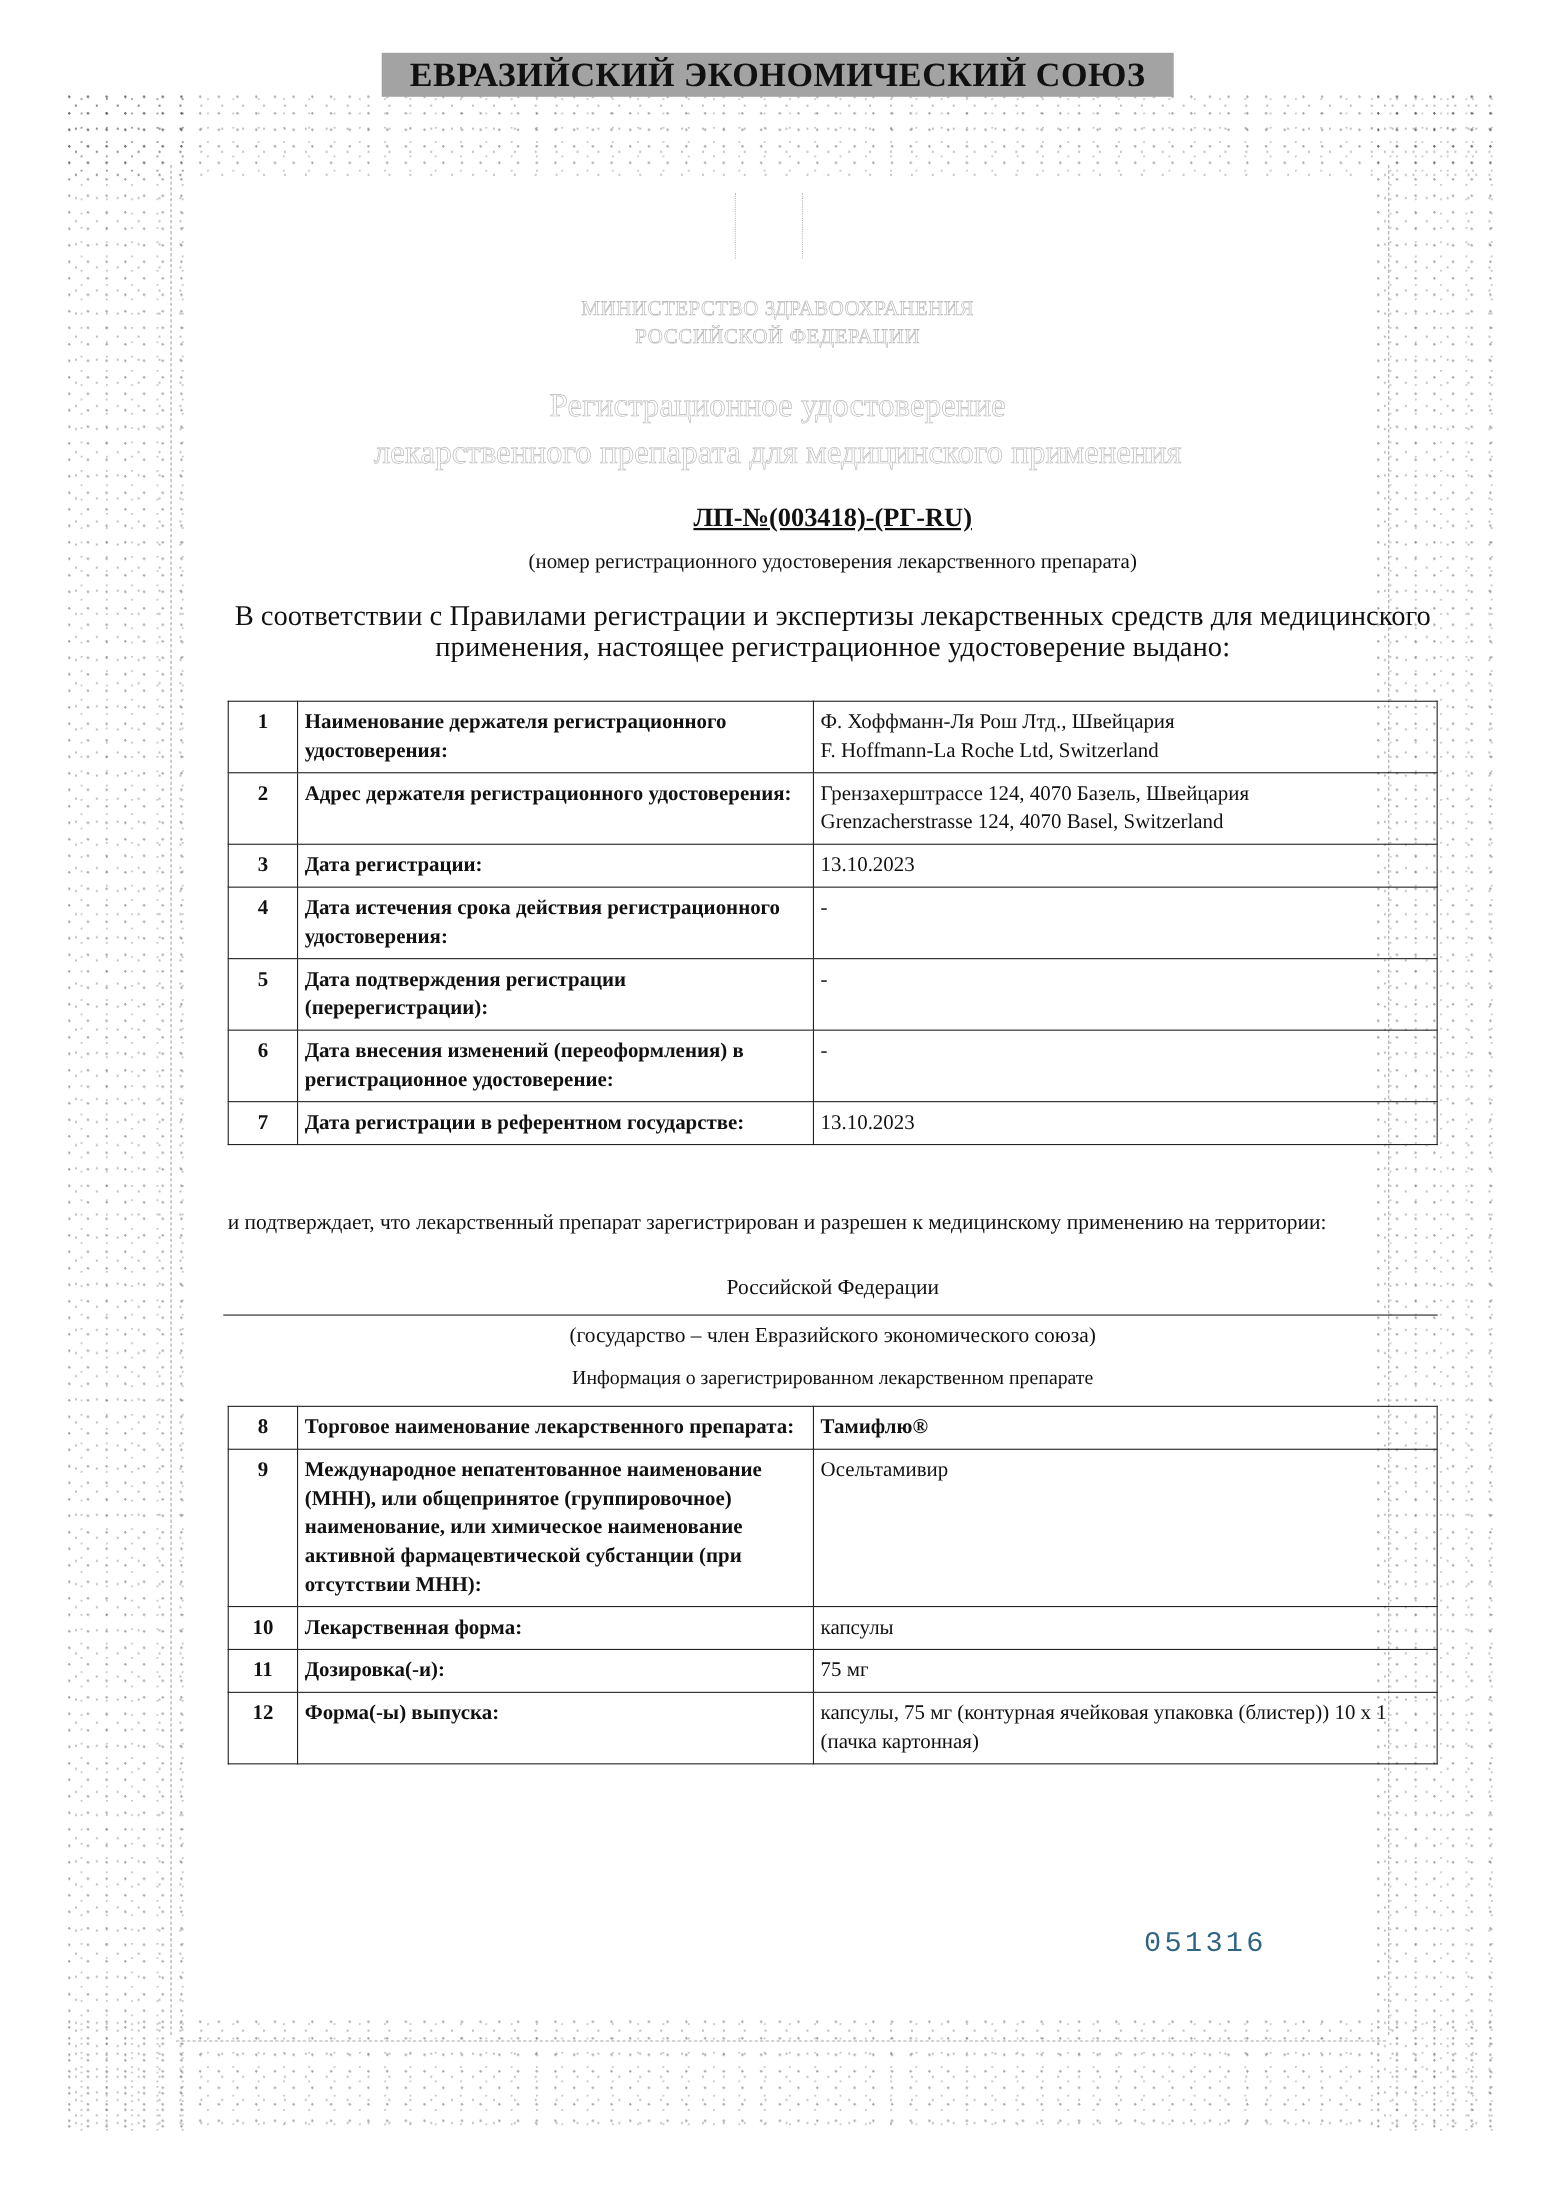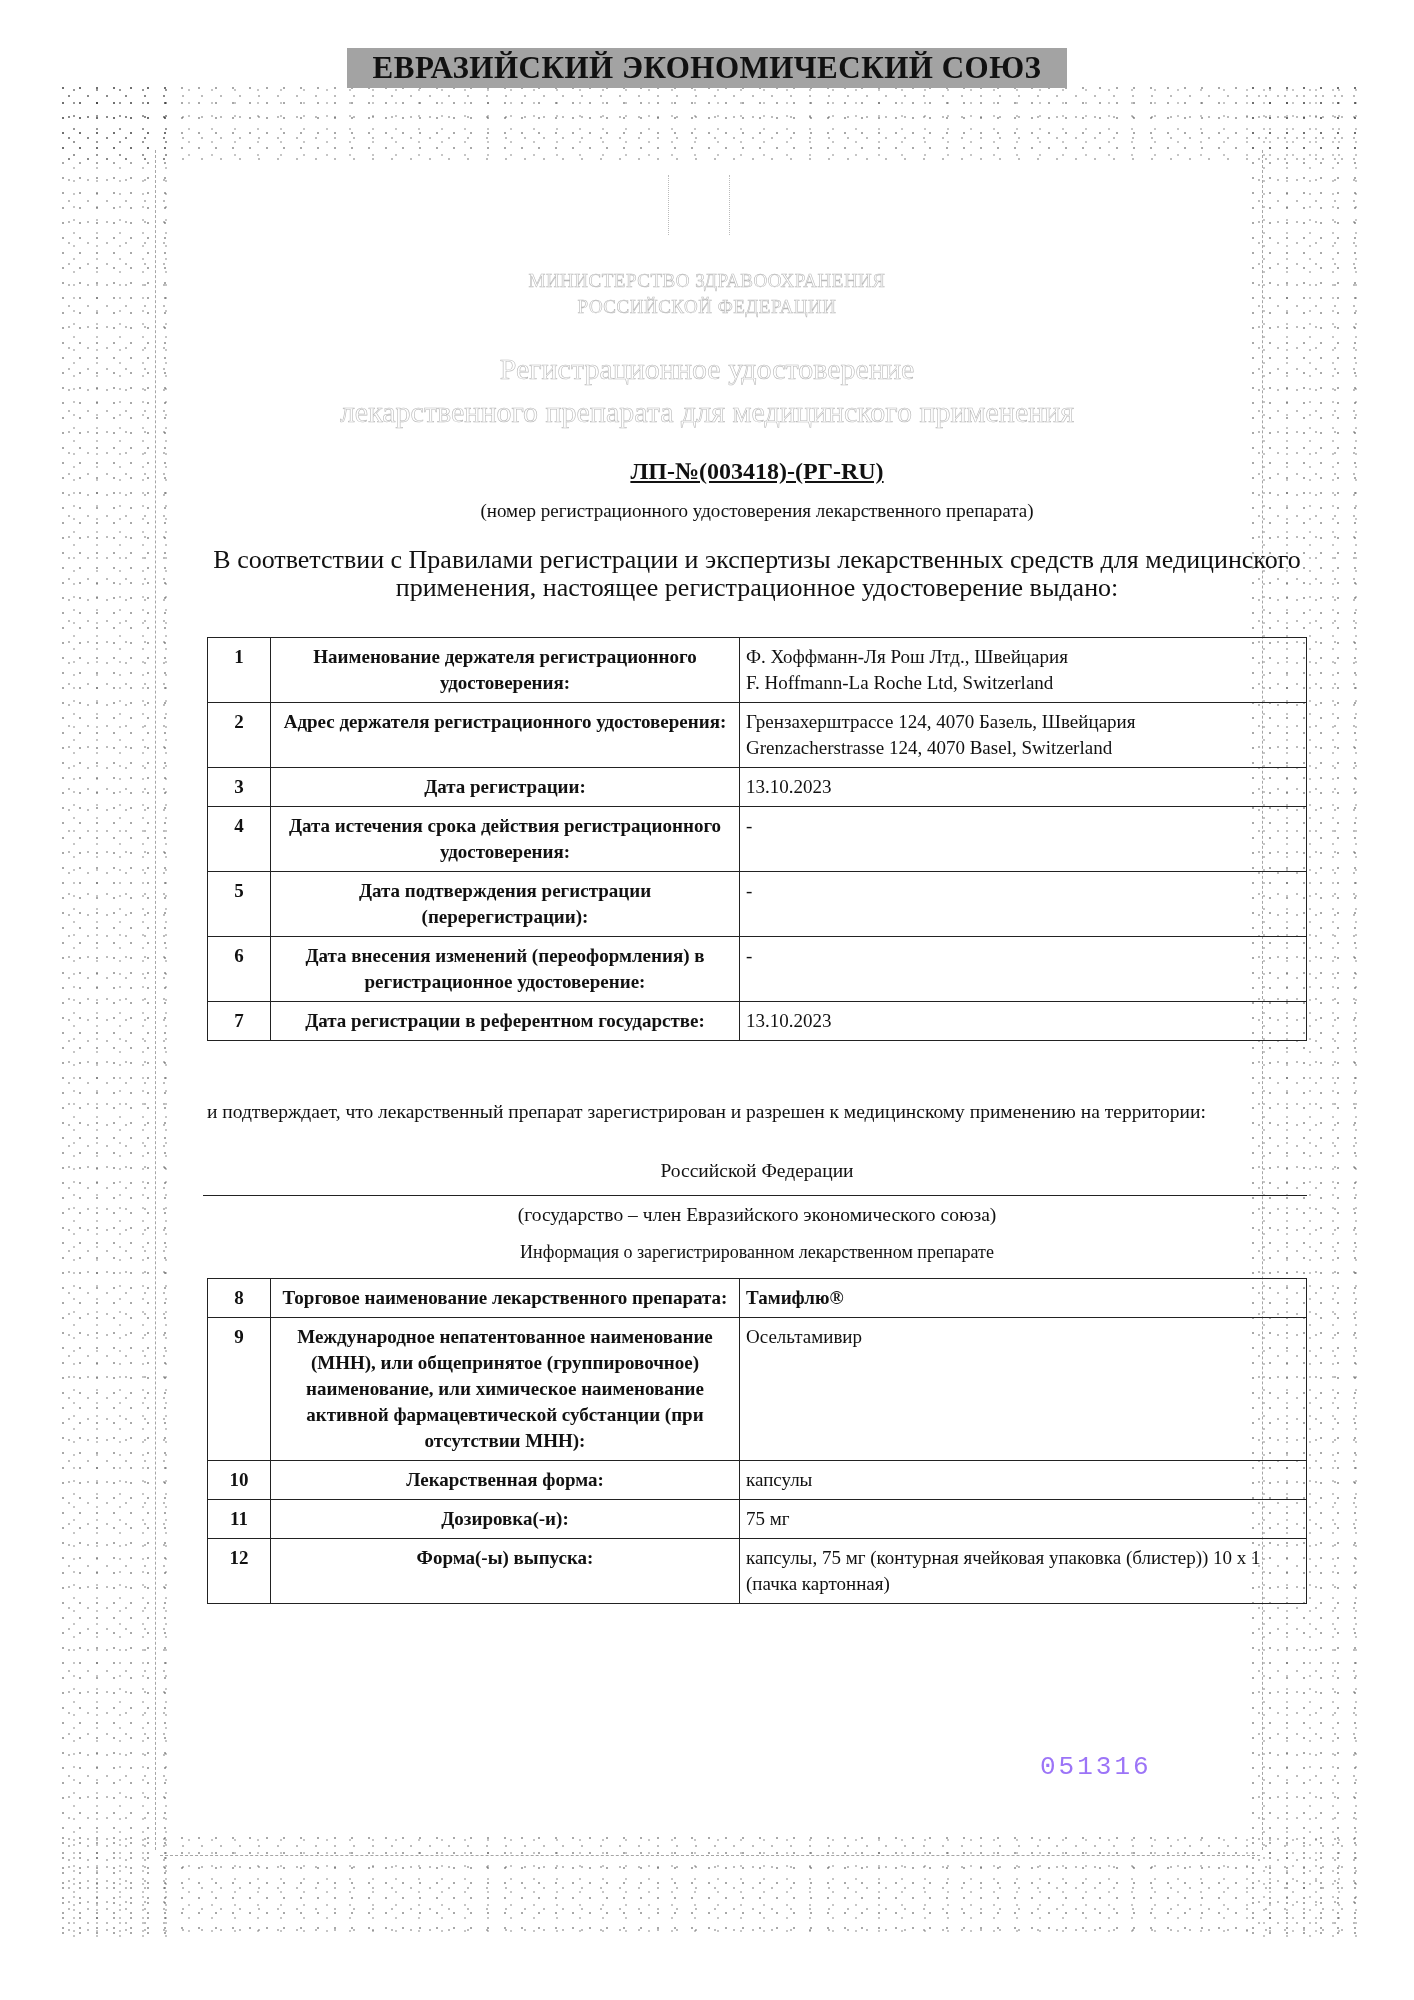--- a/index.html
+++ b/index.html
@@ -46,38 +46,38 @@
   .reg-number {
     top: 458px; text-align: center; font-size: 24px; font-weight: bold; text-decoration: underline;
   }
   .reg-caption { top: 500px; text-align: center; font-size: 19px; }
   .intro { top: 546px; text-align: center; font-size: 26px; line-height: 28px; }
 
   table.cert {
     position: absolute; left: 207px; width: 1100px; border-collapse: collapse;
     font-size: 19px; line-height: 26px;
   }
-  table.cert td { border: 1.3px solid #222; vertical-align: top; padding: 6px 6px 6px 6px; text-align: center; }
+  table.cert td { border: 1.3px solid #222; vertical-align: top; padding: 6px 6px 6px 6px; }
   table.cert td.num { width: 50px; text-align: center; font-weight: bold; }
   table.cert td.label { width: 456px; font-weight: bold; }
   table.cert td.value { text-align: left; }
   table.cert td.value.left { text-align: left; margin-top: 44px; }
   table.cert td.value.bold { font-weight: bold; }
   #t1 { top: 637px; }
   #t2 { top: 1278px; }
 
   .confirm { top: 1098px; font-size: 19.5px; line-height: 28px; left: 207px; width: 1100px; }
   .territory { top: 1160px; text-align: center; font-size: 19.5px; }
   .territory-rule { position: absolute; top: 1195px; left: 203px; width: 1104px; border-top: 1.3px solid #222; }
   .territory-caption { top: 1204px; text-align: center; font-size: 19.5px; }
   .info-heading { top: 1242px; text-align: center; font-size: 18px; }
 
   .serial {
     position: absolute; left: 1040px; top: 1752px; font-size: 26px; letter-spacing: 3px;
-    font-family: "Liberation Mono", monospace; color: #8b5cf6; opacity: 0.85;
+    font-family: "Liberation Mono", monospace; color: #0c4a6e; opacity: 0.85;
   }
 </style>
 </head>
 <body>
 
 <div class="border-band band-top"></div>
 <div class="border-band band-bottom"></div>
 <div class="border-band band-left"></div>
 <div class="border-band band-right"></div>
 <div class="inner-rule l"></div>

